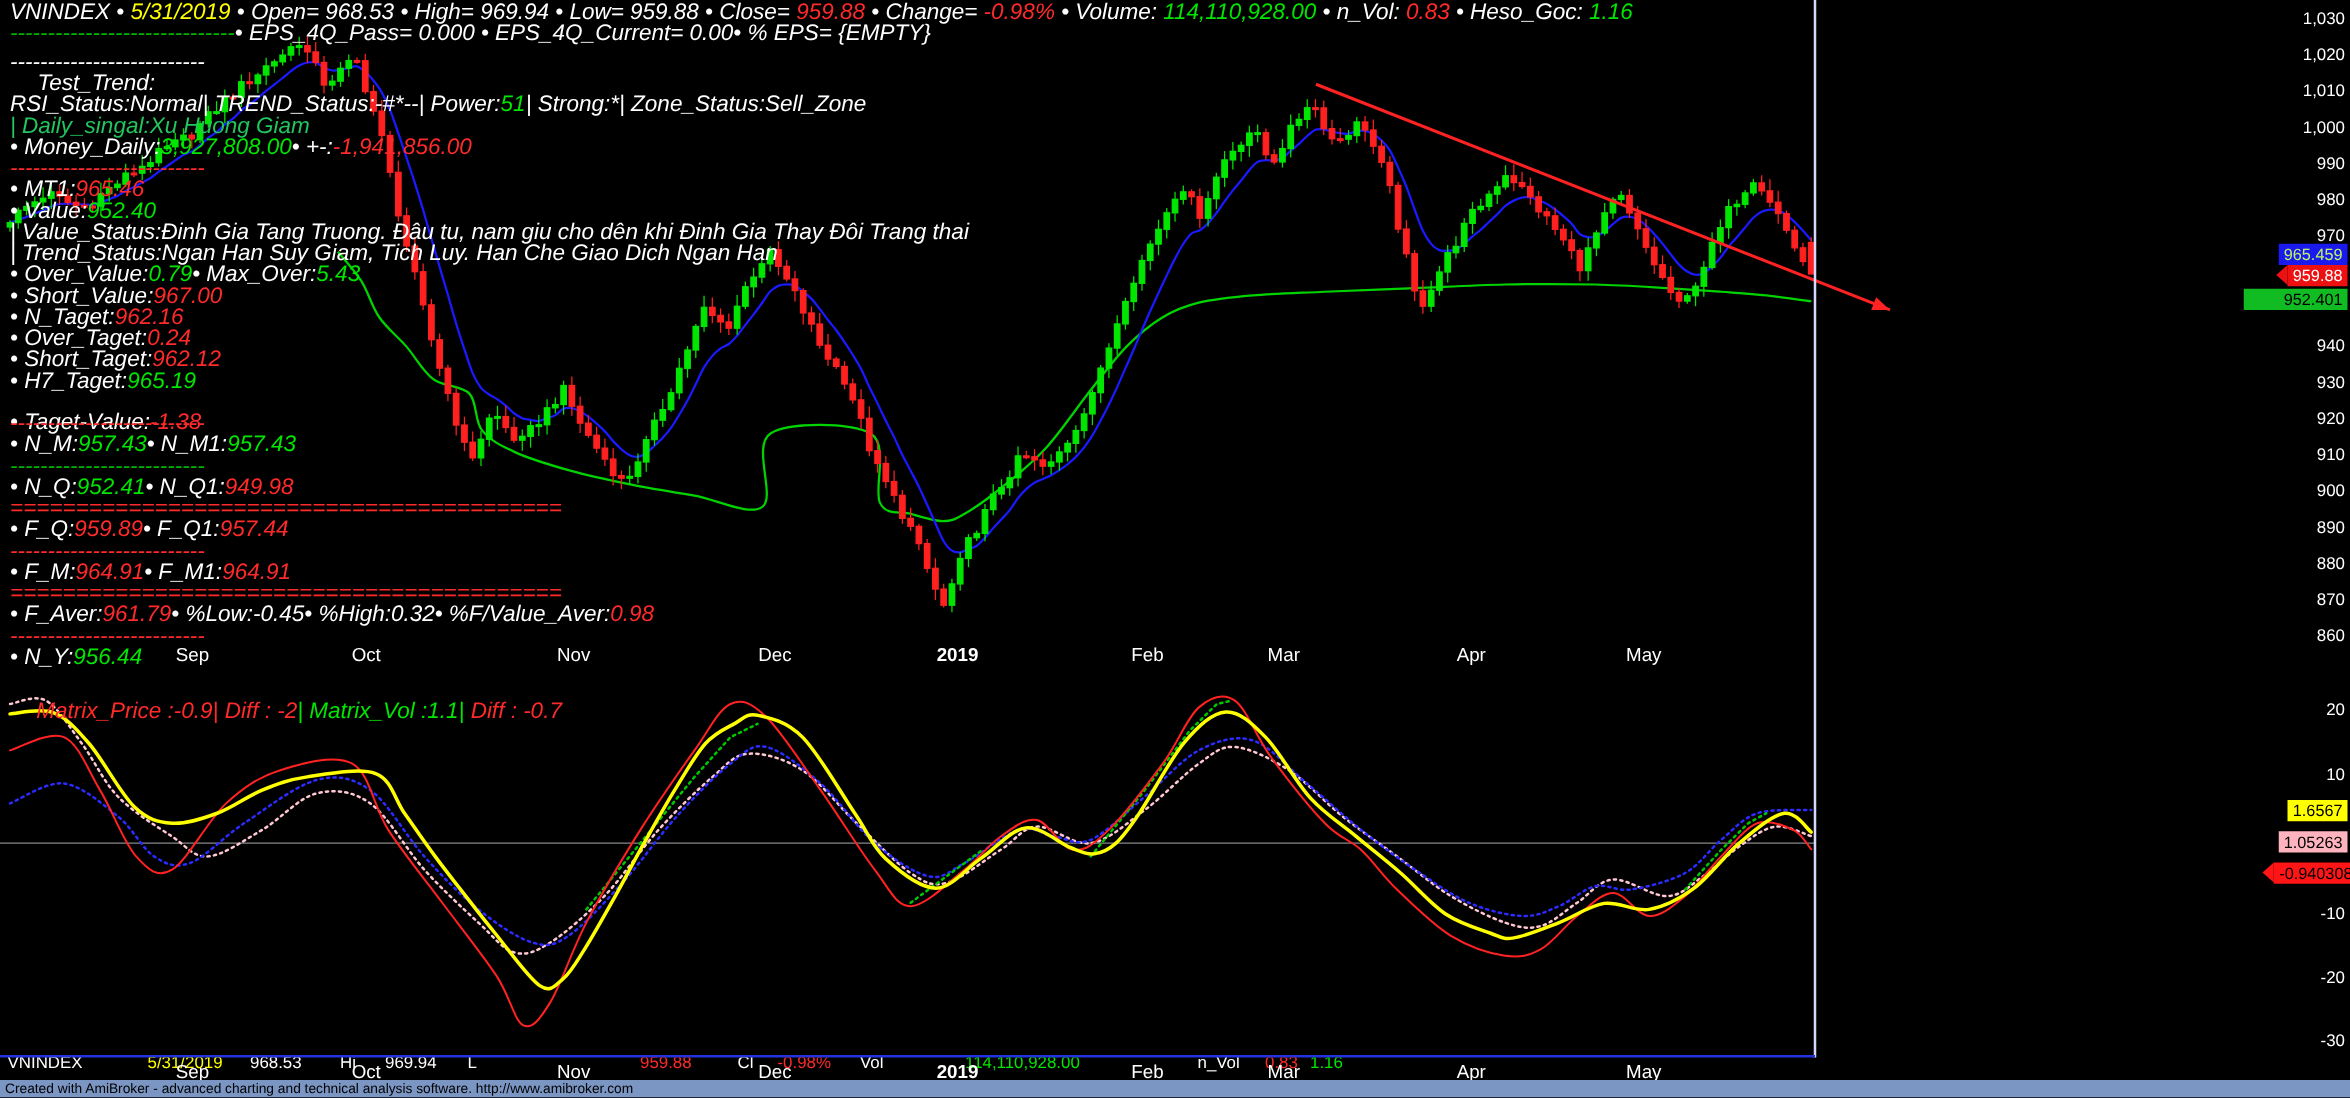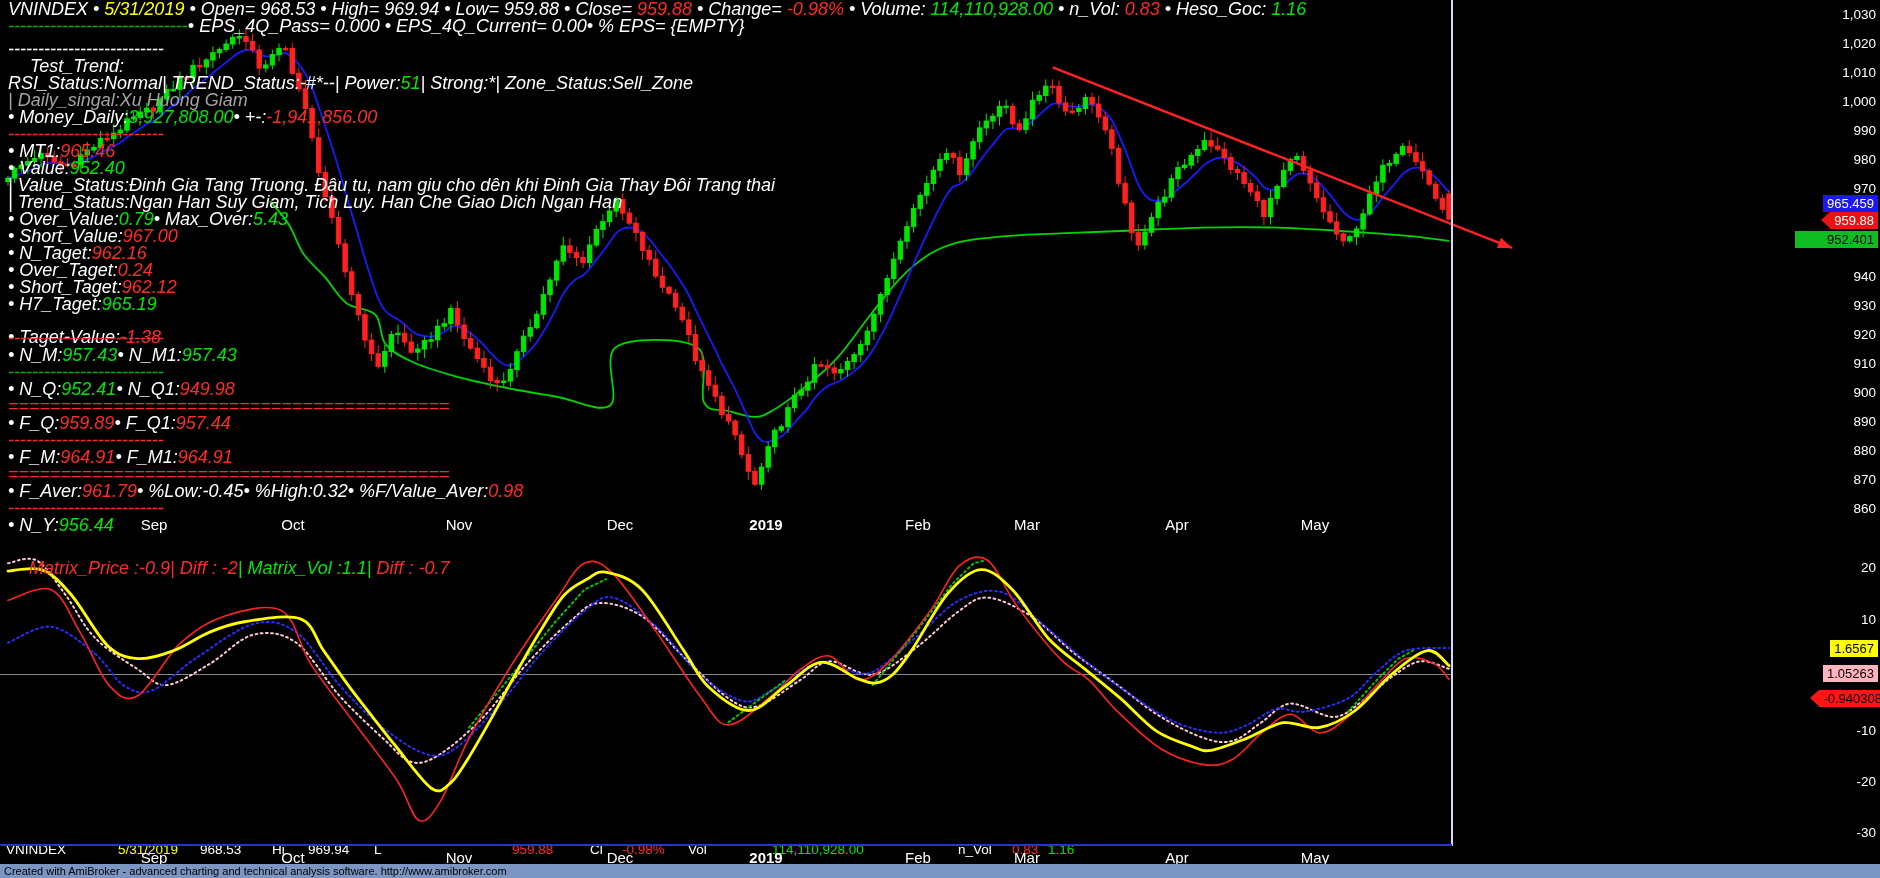--- a/index.html
+++ b/index.html
@@ -1,21 +1,21 @@
 <!DOCTYPE html>
 <html><head>
 <meta charset="utf-8">
 <style>
   html,body{margin:0;padding:0;background:#000;}
   body{width:1880px;height:878px;overflow:hidden;position:relative;
        font-family:"Liberation Sans",sans-serif;}
   #chart{position:absolute;left:0;top:0;z-index:1;}
   .iline{position:absolute;left:8px;white-space:nowrap;font-size:18px;line-height:15px;z-index:3;font-style:italic;}
   .c-w{color:#ffffff}.c-y{color:#ffff00}.c-r{color:#ff2a2a}.c-g{color:#00e600}
-  .c-gy{color:#a3a3a3}.c-dg{color:#00b400}
+  .c-gy{color:#22c55e}.c-dg{color:#00b400}
   .month{position:absolute;transform:translateX(-50%);color:#fff;font-size:15px;z-index:3;white-space:nowrap;}
   .month.bold{font-weight:bold;}
   .tick{position:absolute;right:4px;color:#fff;font-size:13.5px;z-index:3;white-space:nowrap;}
   .vtag{position:absolute;height:17px;line-height:17px;font-size:13px;padding:0 4px;z-index:4;white-space:nowrap;}
   .vtag .arr{position:absolute;left:-9px;top:0;width:0;height:0;
      border-top:8.5px solid transparent;border-bottom:8.5px solid transparent;border-right:9px solid #f00;}
   #bottom-overlay{position:absolute;left:0;top:846px;width:1880px;height:17px;overflow:hidden;z-index:2;}
   #bottom-overlay span{position:absolute;top:-4px;font-size:13.5px;white-space:nowrap;}
   #statusbar{position:absolute;left:0;top:864px;width:1876px;height:14px;background:#7b96c3;
      color:#000;font-size:11px;line-height:14px;padding-left:4px;z-index:5;}
@@ -564,21 +564,21 @@
     <div class="tick" style="top: 501px;">860</div>
   </div>
 <div id="axis-bottom">
     <div class="tick" style="top: 560px;">20</div>
     <div class="tick" style="top: 612px;">10</div>
     <div class="tick" style="top: 723px;">-10</div>
     <div class="tick" style="top: 774px;">-20</div>
     <div class="tick" style="top: 825px;">-30</div>
   </div>
 <div id="tags">
-    <div class="vtag" style="top: 195px; right: 2px; background: rgb(26, 26, 238); color: #fef9c3;">965.459</div>
+    <div class="vtag" style="top: 195px; right: 2px; background: rgb(26, 26, 238); color: #bef264;">965.459</div>
     <div class="vtag" style="top: 212px; right: 2px; background: rgb(238, 17, 17); color: rgb(255, 255, 255);">959.88<div class="arr" style="border-right-color: rgb(238, 17, 17);"></div></div>
     <div class="vtag" style="top: 231px; right: 2px; background: rgb(17, 187, 34); color: rgb(0, 0, 0); padding-left: 32px;">952.401</div>
     <div class="vtag" style="top: 640px; right: 2px; background: rgb(255, 255, 0); color: rgb(0, 0, 0);">1.6567</div>
     <div class="vtag" style="top: 665px; right: 2px; background: rgb(255, 179, 190); color: rgb(0, 0, 0);">1.05263</div>
     <div class="vtag" style="top: 690px; right: -6px; background: rgb(255, 21, 21); color: rgb(0, 0, 0);">-0.940308<div class="arr" style="border-right-color: rgb(255, 21, 21);"></div></div>
   </div>
 <div id="bottom-overlay">
     <span class="c-w" style="left: 6px;">VNINDEX</span>
     <span class="c-y" style="left: 118px;">5/31/2019</span>
     <span class="c-w" style="left: 200px;">968.53</span>

